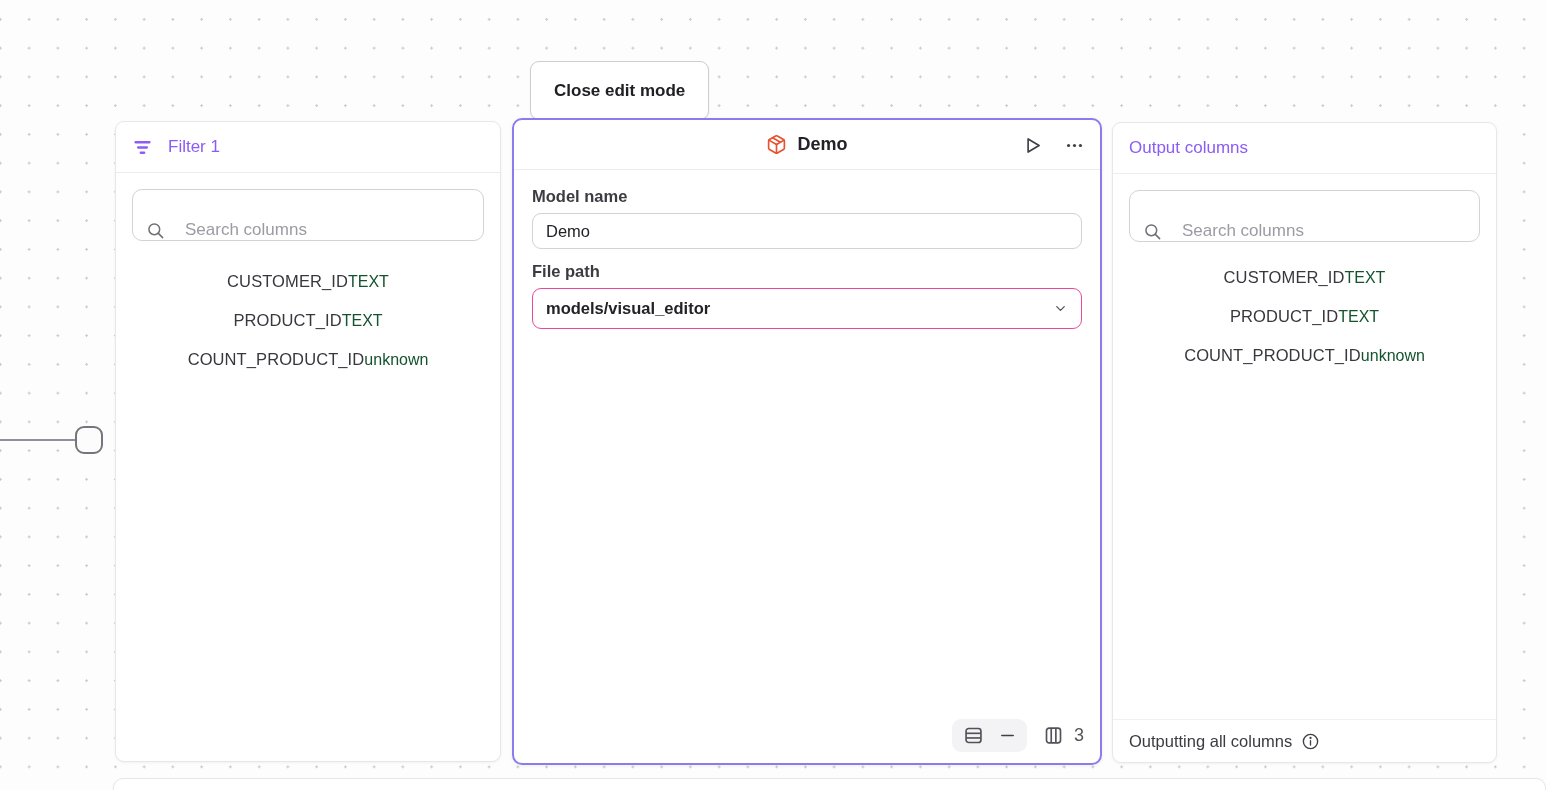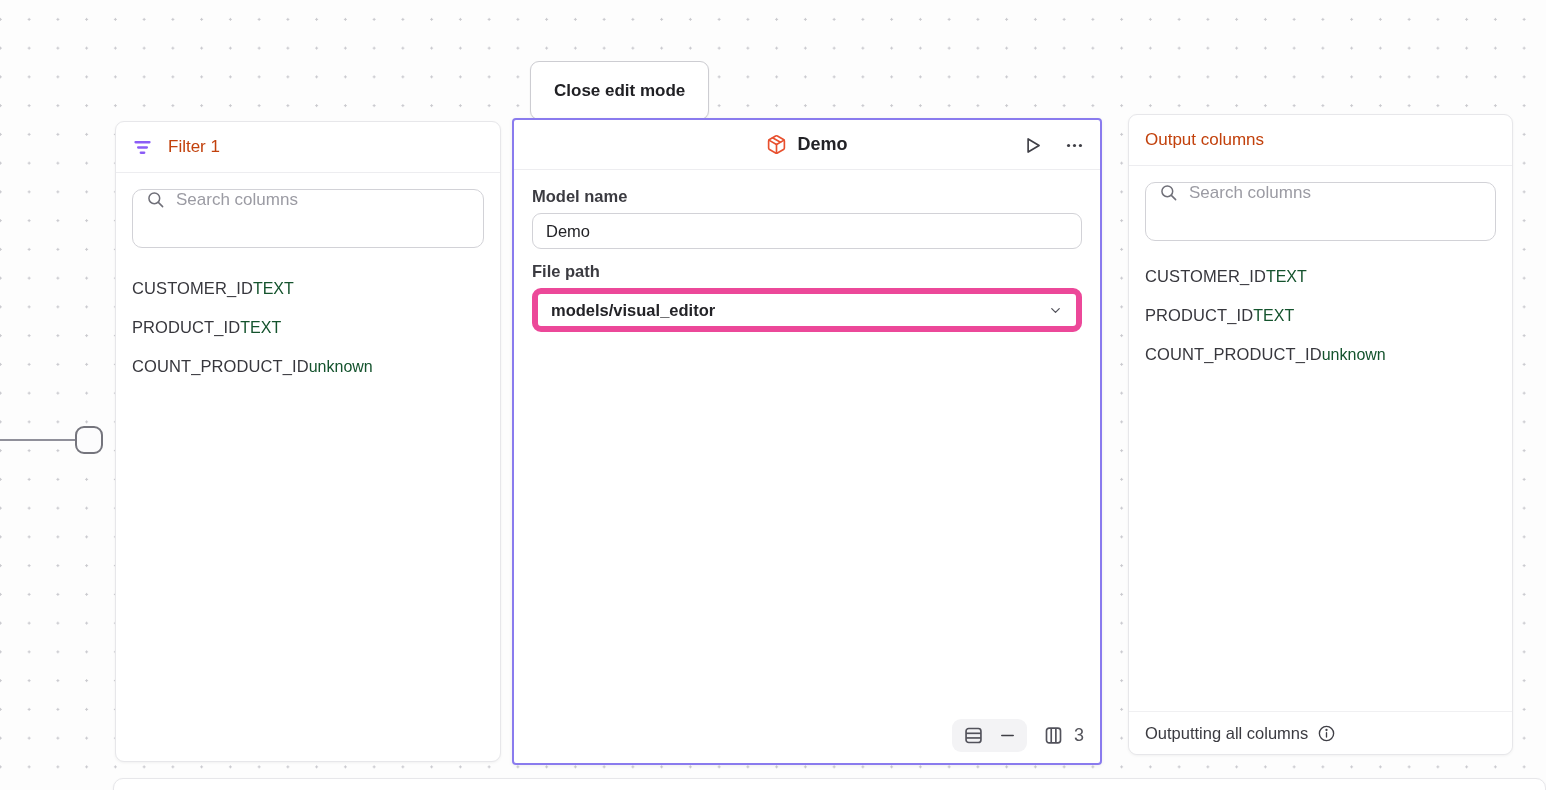--- a/index.html
+++ b/index.html
@@ -26,66 +26,66 @@
     font-family:"Liberation Sans", sans-serif; font-size:17px; font-weight:700; color:#202024;
     box-shadow:0 1px 2px rgba(0,0,0,.07); cursor:pointer;
   }
 
   
   .panel {
     position:absolute; background:#fff; border:1px solid #e7e7ea; border-radius:9px;
     box-shadow:0 1px 3px rgba(16,16,20,.05);
   }
   .panel-left  { left:115px;  top:121px; width:386px; height:641px; }
-  .panel-right { left:1112px; top:114px; width:385px; height:641px;margin-left:16px; }
+  .panel-right { left:1112px; top:122px; width:385px; height:641px; }
   .panel-mid {
     position:absolute; left:512px; top:118px; width:590px; height:647px;
-    background:#fff; border:2px solid #8a7bee; border-radius:4px;
+    background:#fff; border:2px solid #8a7bee; border-radius:10px;
     box-shadow:0 1px 4px rgba(16,16,20,.06);
   }
 
   .panel-header {
     height:51px; display:flex; align-items:center; gap:15px; padding:0 16px;
     border-bottom:1px solid #ededf0; font-size:17px; color:#232327;
   }
-  .panel-title { font-size:17px; color:#c2410c; font-weight:400; }
+  .panel-title { font-size:17px; color:#8b5cf6; font-weight:400; }
 
   .search-box {
-    margin:16px; height:59px; border:1px solid #d2d2d7; border-radius:10px;
-    display:flex; align-items:flex-start; gap:11px; padding:0 13px; background:#fff;
+    margin:16px; height:52px; border:1px solid #d2d2d7; border-radius:10px;
+    display:flex; align-items:flex-end; gap:20px; padding:0 13px; background:#fff;
   }
   .search-box input {
     flex:1; border:0; outline:0; font-family:"Liberation Sans", sans-serif;
     font-size:17px; color:#232327; background:transparent;
   }
   .search-box input::placeholder { color:#9b9ba3; }
 
   .col-list { list-style:none; }
   .col-list.pad-a { padding-top:5px; }
-  .col-row { height:39px; padding:0 16px; display:flex; align-items:center; justify-content:flex-start; }
+  .col-row { height:39px; padding:0 16px; display:flex; align-items:center; justify-content:center; }
   .col-name { font-size:16.5px; color:#37373d; letter-spacing:.1px; }
   .col-type { font-size:16px; color:#14532d; }
 
   
   .mid-header {
     position:relative; height:50px; display:flex; align-items:center; justify-content:center;
     gap:10px; border-bottom:1px solid #ededf0;
   }
   .mid-title { font-size:18px; color:#232327; }
   .mid-actions { position:absolute; right:16px; top:0; height:50px; display:flex; align-items:center; gap:22px; }
   .icon-btn { background:none; border:0; padding:0; cursor:pointer; display:flex; align-items:center; }
 
   .mid-body { padding:4px 18px; }
   .field-label { margin-top:13px; margin-bottom:7px; font-size:16.5px; font-weight:700; color:#3b3b41; }
   .text-input {
     width:100%; height:36px; border:1px solid #d2d2d7; border-radius:9px; padding:0 13px;
     font-family:"Liberation Sans", sans-serif; font-size:16.5px; color:#232327; outline:0; background:#fff;
   }
   .select {
-    width:100%; height:41px; border:6px solid #ec4899; border-radius:9px; background:#fff;
+    width:100%; height:41px; border:1px solid #ec4899; border-radius:9px; background:#fff;
     display:flex; align-items:center; justify-content:space-between; padding:16px 13px; cursor:pointer;
   }
   .select-value { font-size:16.5px; font-weight:600; color:#232327; }
 
   .mid-footer { position:absolute; bottom:11px; right:16px; display:flex; align-items:center; gap:16px; }
   .pill { background:#f3f3f5; border-radius:9px; height:33px; padding:0 11px; display:flex; align-items:center; gap:15px; }
   .cols-group { display:flex; align-items:center; gap:10px; }
   .count-text { font-size:18px; color:#55555c; }
 
   

